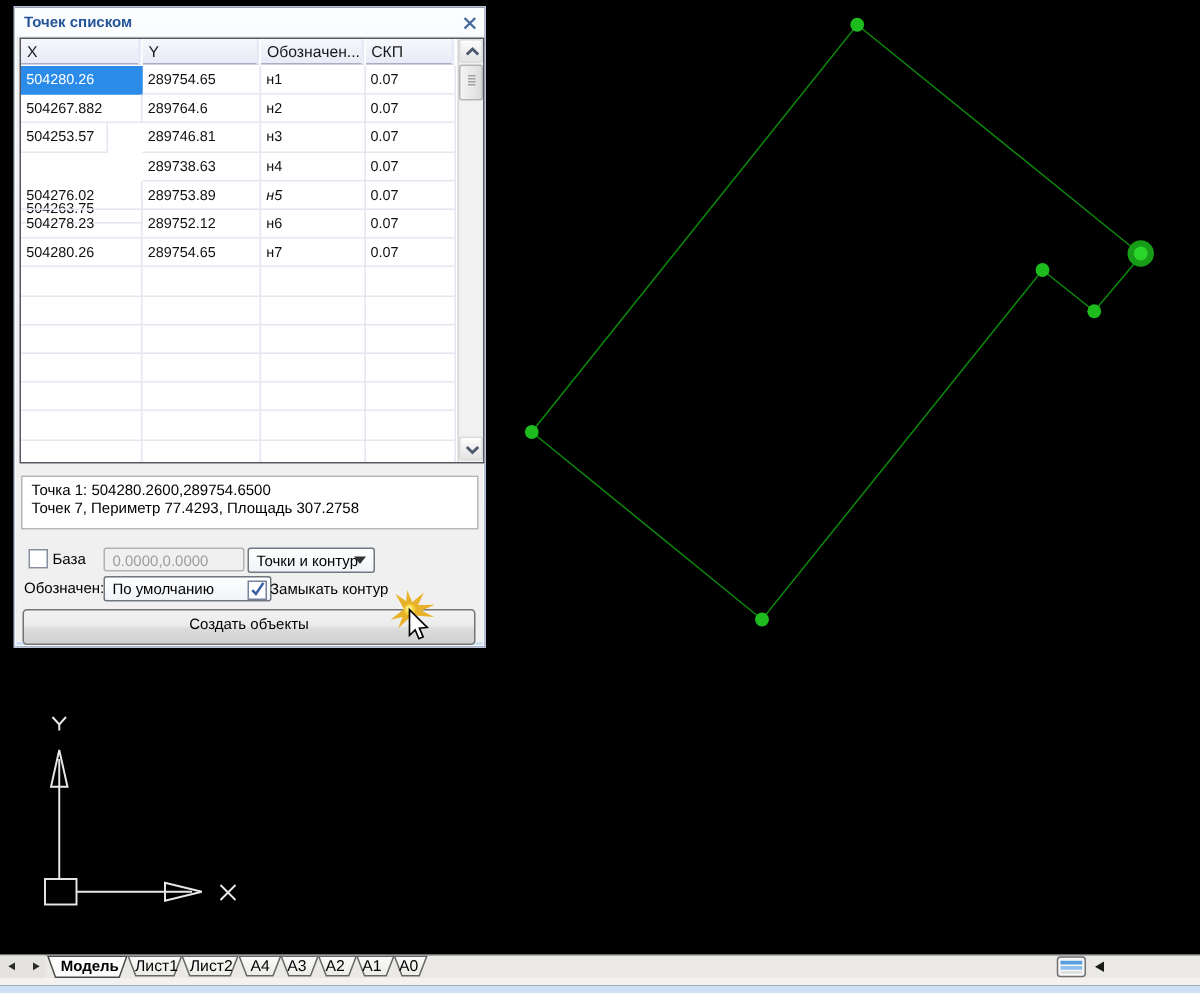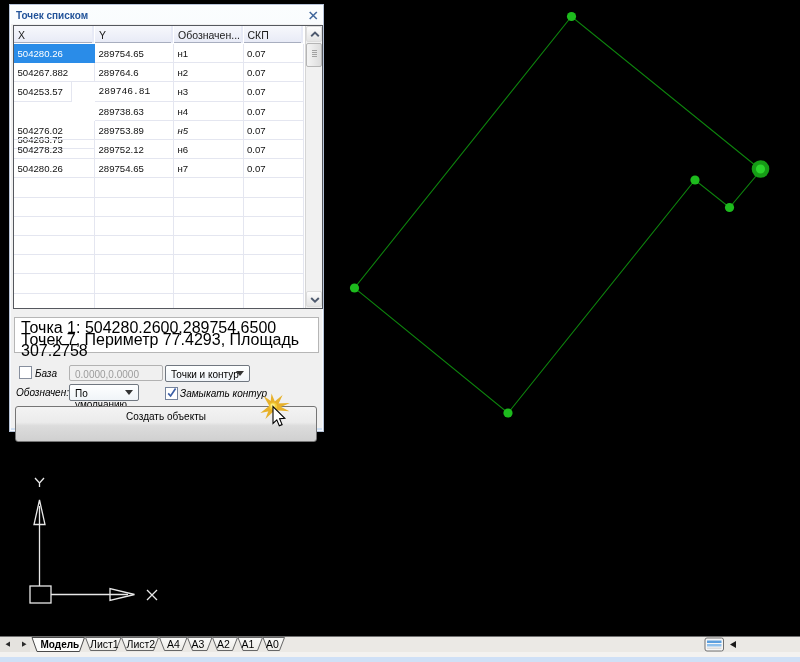--- a/index.html
+++ b/index.html
@@ -37,32 +37,32 @@
   border-left:1px solid #d5d5d5; }
 .sbtn { position:absolute; left:0; width:16px; height:16px;
   background:linear-gradient(180deg,#fdfdfd,#f0f0f0 50%,#e4e4e4 100%); border:1px solid #dcdcdc; border-radius:2px; }
 .thumb { position:absolute; left:0px; top:17.5px; width:16px; height:24px;
   background:linear-gradient(90deg,#f4f4f4,#eaeaea 45%,#dcdcdc 100%); border:1px solid #b5b5b5; border-radius:2px; }
 .thumb i { display:block; margin:1px 4.5px 0 4.5px; height:1px; background:#a2a2a2; }
 .thumb i:first-child { margin-top:6px; }
 
 
 #info { position:absolute; left:3px; top:293px; width:305px; height:36px; background:#fff;
-  border:1px solid #b6b6b6; font-size:16px; color:#000; padding:4px 0 0 6px; line-height:11.5px; }
-
-
-.ctl-label { position:absolute; font-size:10px; color:#000;font-style:italic; }
+  border:1px solid #b6b6b6; font-size:10px; color:#000; padding:4px 0 0 6px; line-height:11.5px; }
+
+
+.ctl-label { position:absolute; font-size:10px; color:#000; }
 .cbox { position:absolute; width:12.5px; height:12.5px; background:#fff; border:1px solid #878f9e; }
 .tfield { position:absolute; height:16px; background:#f0f0f0; border:1px solid #b2b2b2; border-radius:2px;
   font-size:10px; color:#9c9c9c; padding:2.5px 0 0 5px; }
 .combo { position:absolute; height:17px; background:linear-gradient(180deg,#feffff 0%,#f0f4f8 100%);
   border:1px solid #707780; font-size:10px; color:#000; padding:2.5px 0 0 5px; border-radius:2px; }
 .combo .arr { position:absolute; right:5px; top:5px; width:0; height:0;
   border-left:4px solid transparent; border-right:4px solid transparent; border-top:5px solid #333; }
-#btn { position:absolute; left:4px; top:382px; width:302px; height:36px;
+#btn { position:absolute; left:4px; top:382px; width:302px; height:24px;
   background:linear-gradient(180deg,#f3f3f3 0%,#ebebeb 45%,#dcdcdc 55%,#d0d0d0 100%);
   border:1px solid #757575; border-radius:3px; font-size:10px; color:#000; text-align:center; padding-top:3.5px; }
 
 
 #tabbar { position:absolute; left:0; top:636px; width:800px; height:16px; background:#ebe9e5;
   border-top:1px solid #6f6f6f; }
 #tabbar .lzone { position:absolute; left:0; top:0; width:30px; height:15px; background:#e5e3df; }
 #strip1 { position:absolute; left:0; top:652px; width:800px; height:5px; background:#f3f2f0; }
 #strip2 { position:absolute; left:0; top:657px; width:800px; height:5px; background:#cfe0f6; }
 </style>
@@ -113,21 +113,21 @@
             <div class="cell" style="left:229.5px;width:60.5px;">0.07</div>
           </div>
     <div class="trow" style="top:37.7px;">
             <div class="cell" style="left:0px;width:81px;">504267.882</div>
             <div class="cell" style="left:81px;width:79px;">289764.6</div>
             <div class="cell" style="left:160px;width:69.5px;">н2</div>
             <div class="cell" style="left:229.5px;width:60.5px;">0.07</div>
           </div>
     <div class="trow" style="top:56.9px;">
             <div class="cell" style="left:0px;width:58px;">504253.57</div>
-            <div class="cell" style="left:81px;width:79px;font-family:Liberation Mono, monospace;">289746.81</div>
+            <div class="cell" style="left:81px;width:79px;">289746.81</div>
             <div class="cell" style="left:160px;width:69.5px;">н3</div>
             <div class="cell" style="left:229.5px;width:60.5px;">0.07</div>
           </div>
     <div class="trow" style="top:76.1px;">
             <div class="cell" style="left:0px;width:81px;margin-top:28px;">504263.75</div>
             <div class="cell" style="left:81px;width:79px;">289738.63</div>
             <div class="cell" style="left:160px;width:69.5px;">н4</div>
             <div class="cell" style="left:229.5px;width:60.5px;">0.07</div>
           </div>
     <div class="trow" style="top:95.3px;">
@@ -206,21 +206,21 @@
     </div>
   </div>
     <div id="info">Точка 1: 504280.2600,289754.6500<br>Точек 7, Периметр 77.4293, Площадь 307.2758</div>
 
     <div class="cbox" style="left:8px; top:342px;"></div>
     <div class="ctl-label" style="left:24px; top:344px;">База</div>
     <div class="tfield" style="left:58px; top:341px; width:94px;">0.0000,0.0000</div>
     <div class="combo" style="left:154px; top:341px; width:85px;">Точки и контур<span class="arr"></span></div>
 
     <div class="ctl-label" style="left:5px; top:363px;">Обозначен:</div>
-    <div class="combo" style="left:58px; top:360px; width:70px;">По умолчанию<span class="arr"></span></div>
+    <div class="combo" style="left:58px; top:360px; width:112px;">По умолчанию<span class="arr"></span></div>
     <div class="cbox" style="left:154px; top:363px; border-color:#74829b;">
           <svg width="14" height="14" viewBox="0 0 14 14" style="position:absolute;left:0;top:-2px;overflow:visible;">
             <path d="M 2.2,7.4 L 4.6,10 L 9.6,2.6" stroke="#3c5fa6" stroke-width="1.7" fill="none"></path>
           </svg>
         </div>
     <div class="ctl-label" style="left:169px; top:364px;">Замыкать контур</div>
 
     <div id="btn">Создать объекты</div>
   </div>
 </div>

